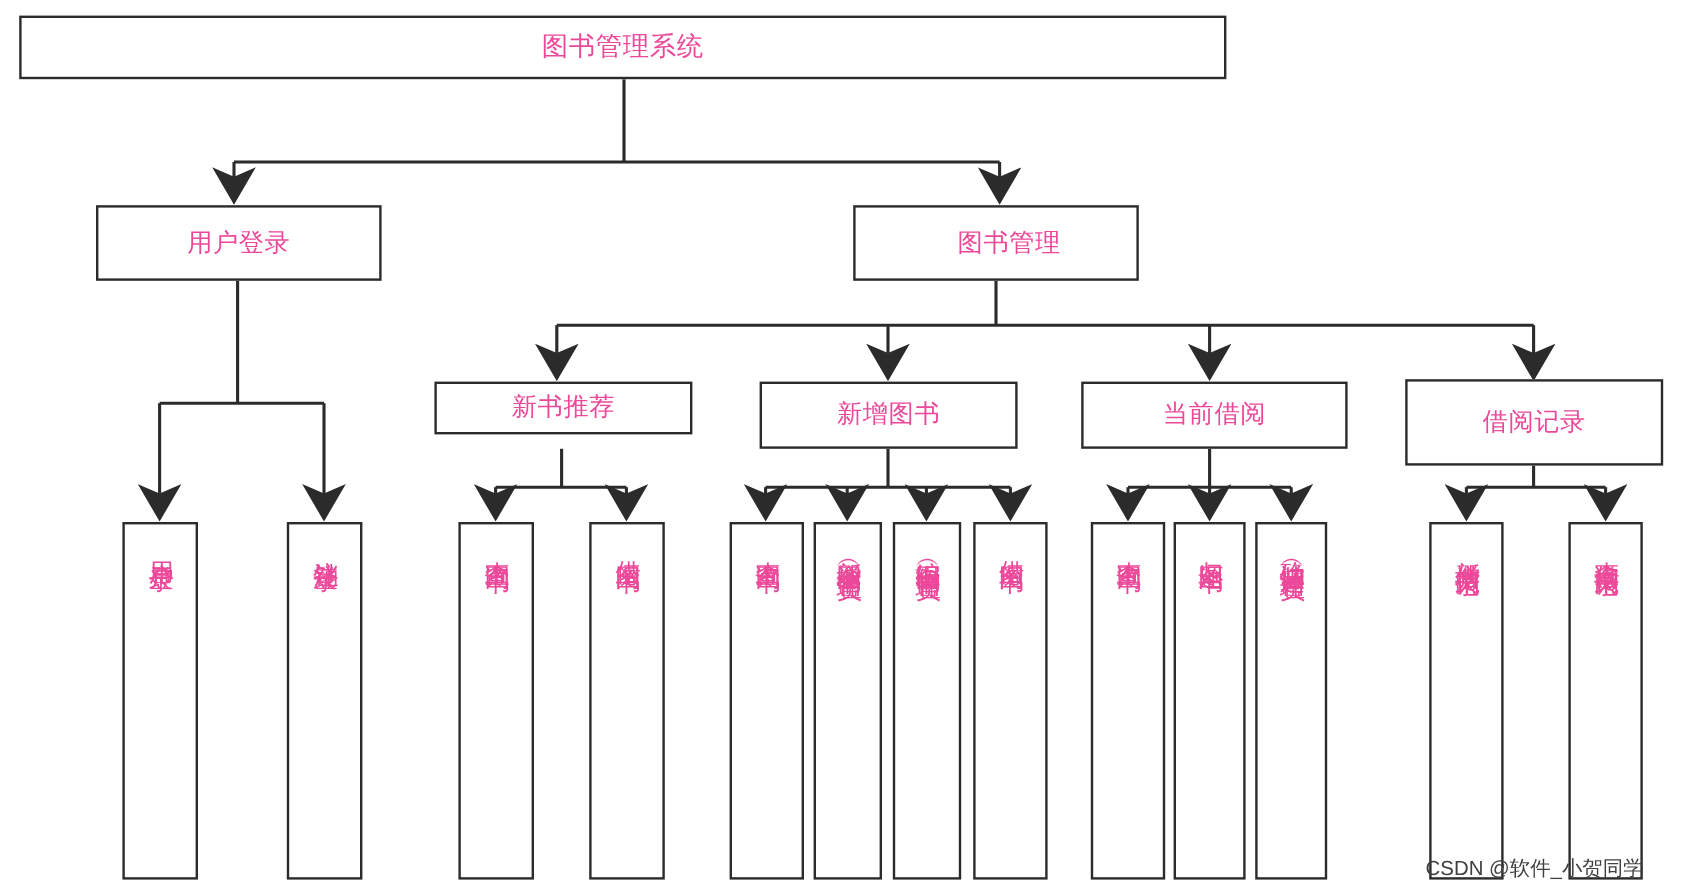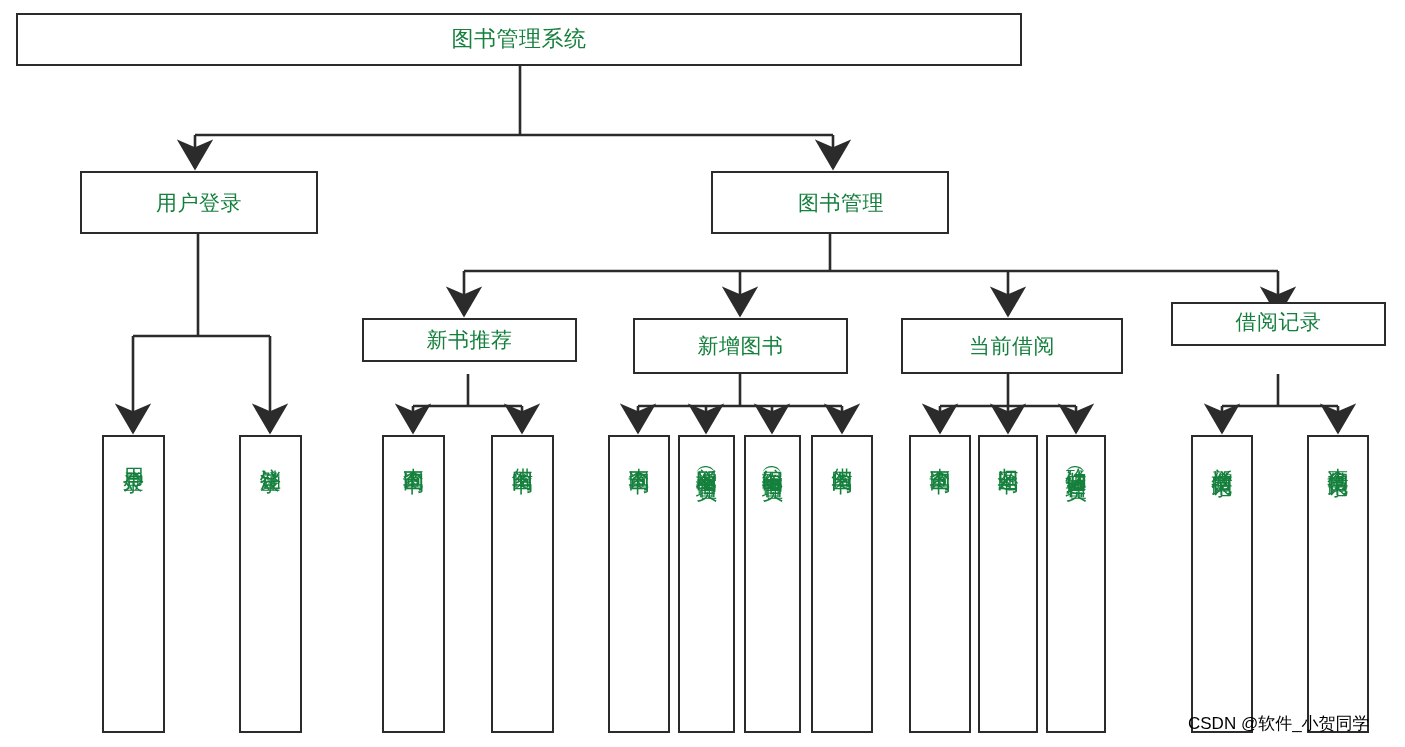--- a/index.html
+++ b/index.html
@@ -26,21 +26,21 @@
     height: 747px;
   }
   .node {
     position: absolute;
     box-sizing: border-box;
     border: 2px solid #2b2b2b;
     background: #ffffff;
     display: flex;
     align-items: center;
     justify-content: center;
-    color: #15803d;
+    color: #ec4899;
     z-index: 2;
   }
   .node .lbl {
     display: block;
     text-align: center;
     line-height: 1.30;
     letter-spacing: 0.5px;
   }
   
   .h-node .lbl {
@@ -60,21 +60,21 @@
     font-size: 21px;
     line-height: 1.05;
     letter-spacing: 2px;
     white-space: nowrap;
   }
   .watermark {
     position: absolute;
     left: 1188px;
     top: 712px;
     font-size: 17px;
-    color: #000000;
+    color: #404040;
     white-space: nowrap;
     z-index: 5;
     font-family: "Liberation Sans", "DejaVu Sans", sans-serif;
   }
 </style>
 </head>
 <body>
 
 <div id="canvas">
 
@@ -145,21 +145,21 @@
 
   <div class="node h-node" style="left:362px; top:318px; width:215px; height:44px;">
     <span class="lbl">新书推荐</span>
   </div>
   <div class="node h-node" style="left:633px; top:318px; width:215px; height:56px;">
     <span class="lbl">新增图书</span>
   </div>
   <div class="node h-node" style="left:901px; top:318px; width:222px; height:56px;">
     <span class="lbl">当前借阅</span>
   </div>
-  <div class="node h-node" style="left:1171px; top:302px; width:215px; height:44px;font-family:Liberation Mono, monospace;">
+  <div class="node h-node" style="left:1171px; top:316px; width:215px; height:72px;">
     <span class="lbl">借阅记录</span>
   </div>
 
   <div class="node v-node" style="left:102px; top:435px; width:63px; height:298px;">
     <span class="lbl">用户登录</span>
   </div>
   <div class="node v-node" style="left:239px; top:435px; width:63px; height:298px;">
     <span class="lbl">注销登录</span>
   </div>
 

